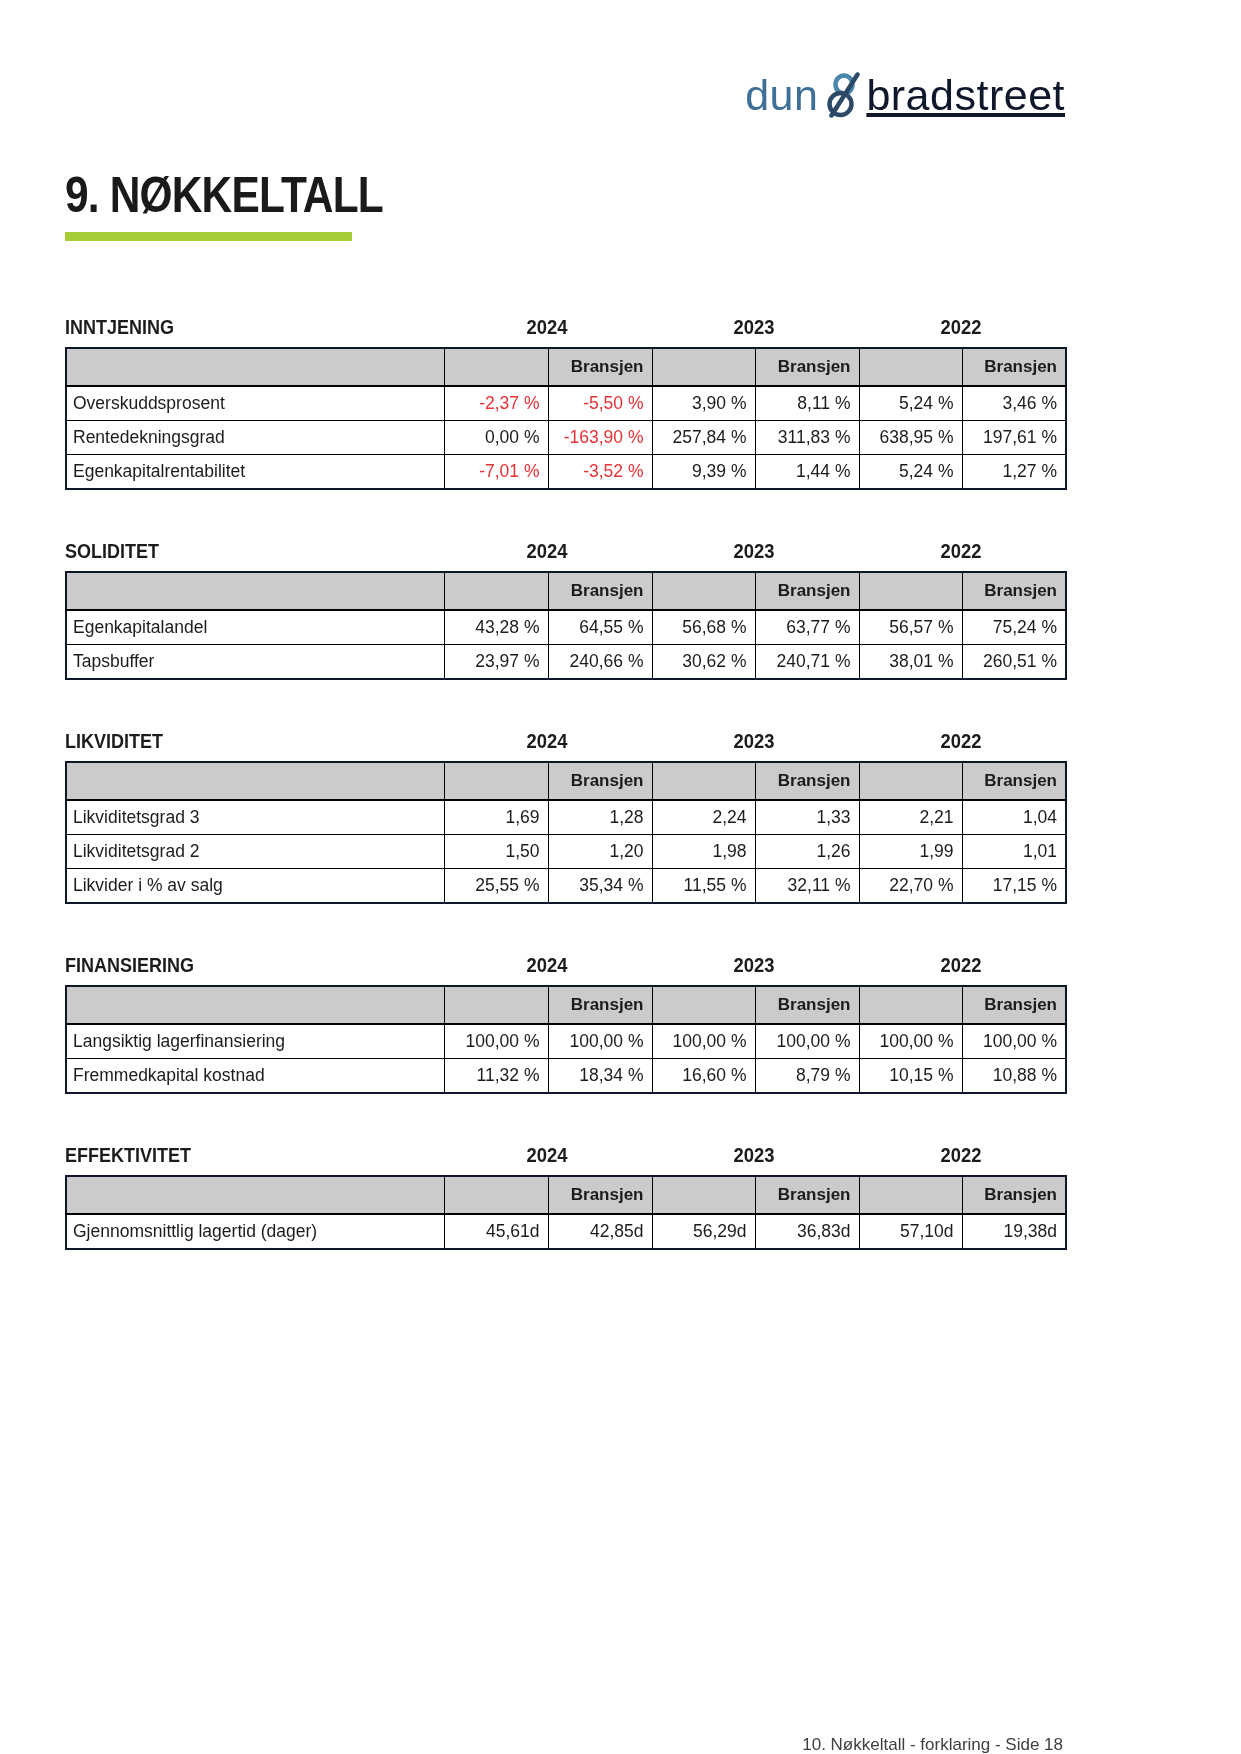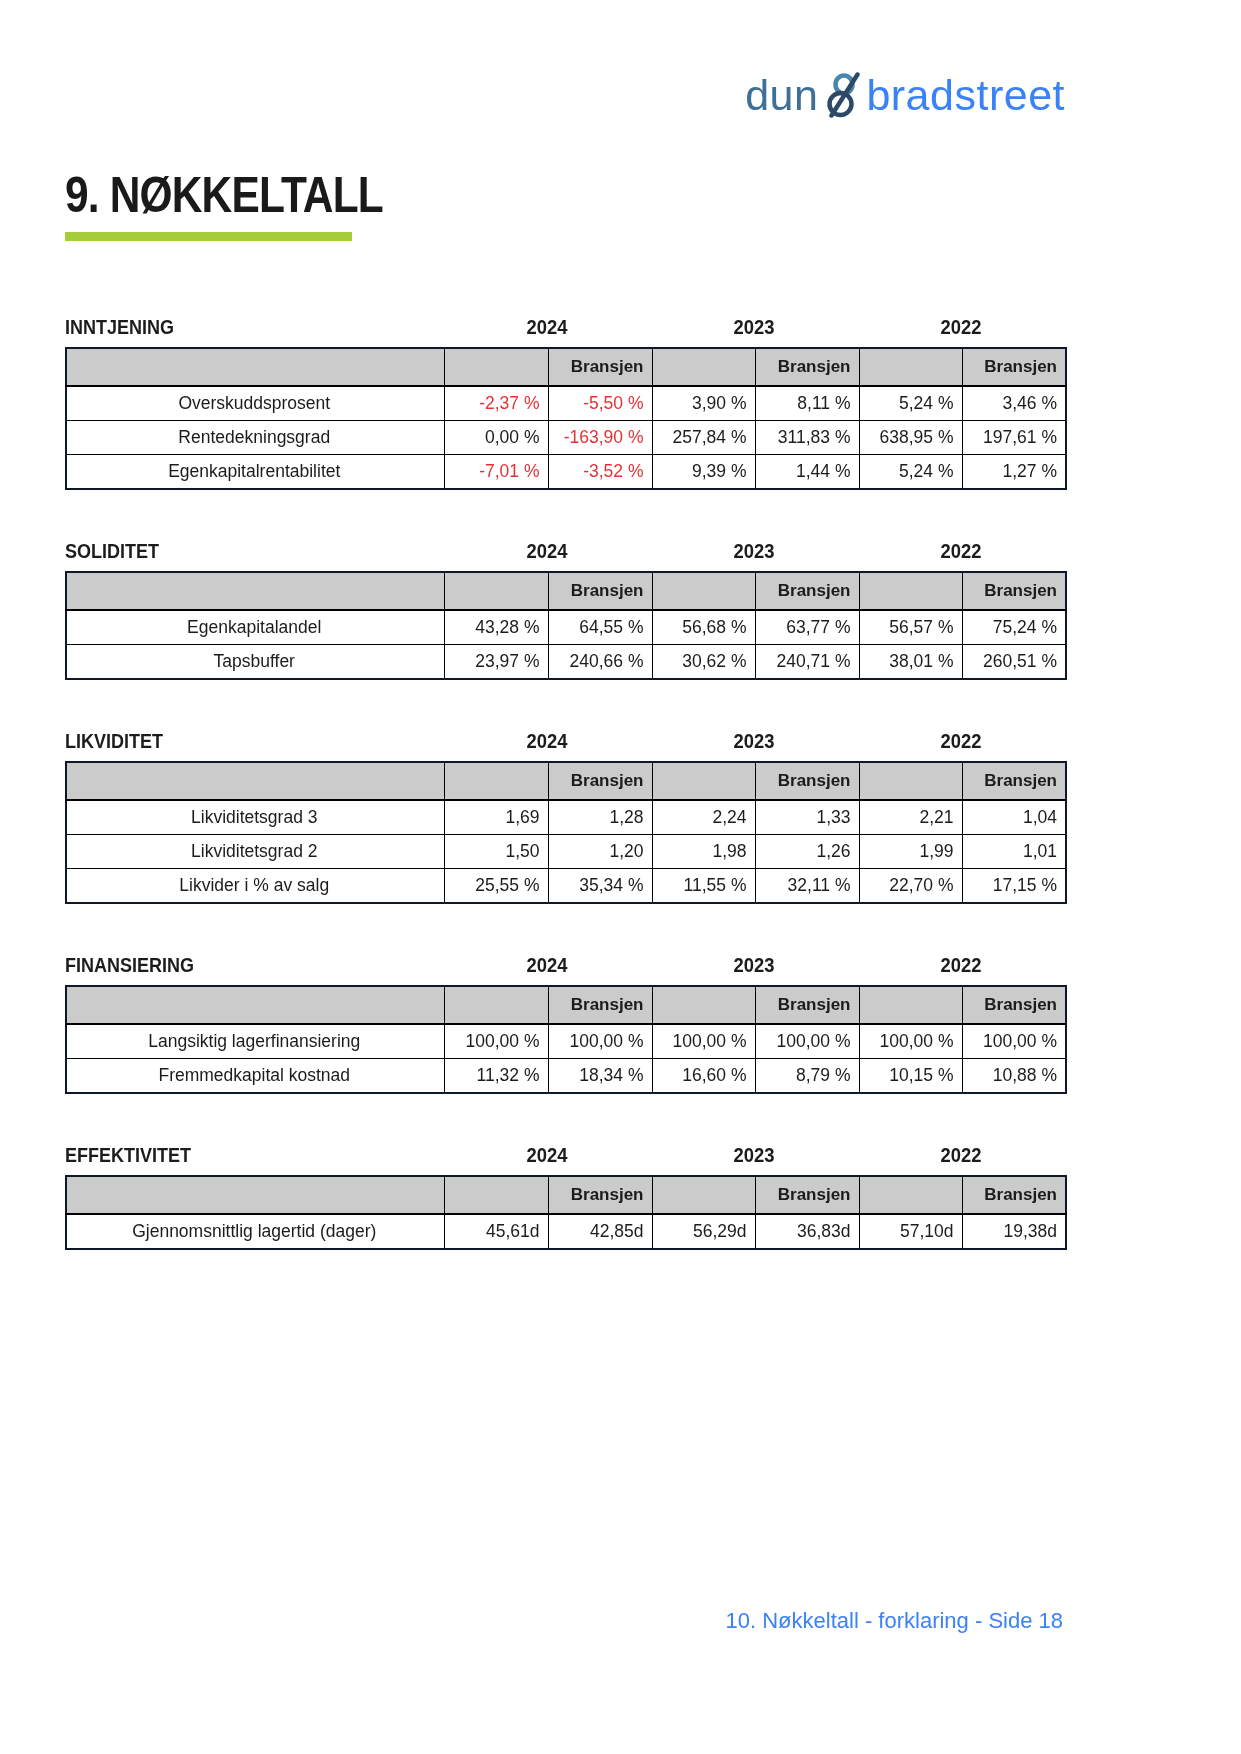--- a/index.html
+++ b/index.html
@@ -6,21 +6,21 @@
   body{
     width:1241px;height:1754px;background:#ffffff;position:relative;
     font-family:"Liberation Sans", sans-serif;color:#1c1c1c;overflow:hidden;
   }
   .page{position:absolute;inset:0;}
 
   
   .logo{position:absolute;top:72px;right:176px;display:flex;align-items:center;
         font-size:43px;font-weight:400;letter-spacing:.5px;line-height:1;}
   .logo .dun{color:#3e6f96;}
-  .logo .brad{color:#3b82f6;}
+  .logo .brad{color:#0f172a;text-decoration:underline;}
   .logo .amp{width:40px;height:46px;margin:0 3px 0 5px;display:block;}
 
   
   .page-title{position:absolute;top:170px;left:65px;font-size:50px;font-weight:bold;
         letter-spacing:-1px;line-height:1;color:#1a1a1a;
         transform:scaleX(.85);transform-origin:left center;white-space:nowrap;}
   .green-bar{position:absolute;top:232px;left:65px;width:287px;height:9px;}
 
   
   .content{position:absolute;top:316px;left:65px;width:1000px;}
@@ -32,25 +32,25 @@
   .yr{position:absolute;top:0;font-size:20px;font-weight:bold;white-space:nowrap;
         transform:translateX(-50%) scaleX(.92);}
   .yr.y0{left:482px;} .yr.y1{left:689px;} .yr.y2{left:896px;}
 
   table.kpi-table{width:1000px;border-collapse:collapse;table-layout:fixed;
         border:2px solid #0f172a;font-size:17.5px;}
   .kpi-table th,.kpi-table td{border:1px solid #000;overflow:hidden;white-space:nowrap;}
   .kpi-table thead th{background:#cbcbcb;height:30px;padding:3px 8px;
         font-size:17px;font-weight:bold;text-align:right;border-bottom:2px solid #000;}
   .kpi-table td{height:33px;padding:0 8px;}
-  .kpi-table td.lbl{text-align:center;padding-left:6px;}
+  .kpi-table td.lbl{text-align:left;padding-left:6px;}
   .kpi-table td.val{text-align:right;}
   .kpi-table td.neg{color:#e63137;margin-left:20px;}
 
-  .footer{position:absolute;top:1608px;right:178px;font-size:22px;color:#3b82f6;}
+  .footer{position:absolute;top:1735px;right:178px;font-size:17px;color:#404040;}
 </style>
 </head>
 <body>
 
 <div class="page">
 
   <div class="logo">
     <span class="dun">dun</span>
     <svg class="amp" viewBox="0 0 40 46" fill="none">
       <ellipse cx="21" cy="12.5" rx="8.5" ry="9" stroke="#4a87ad" stroke-width="4.5"></ellipse>

